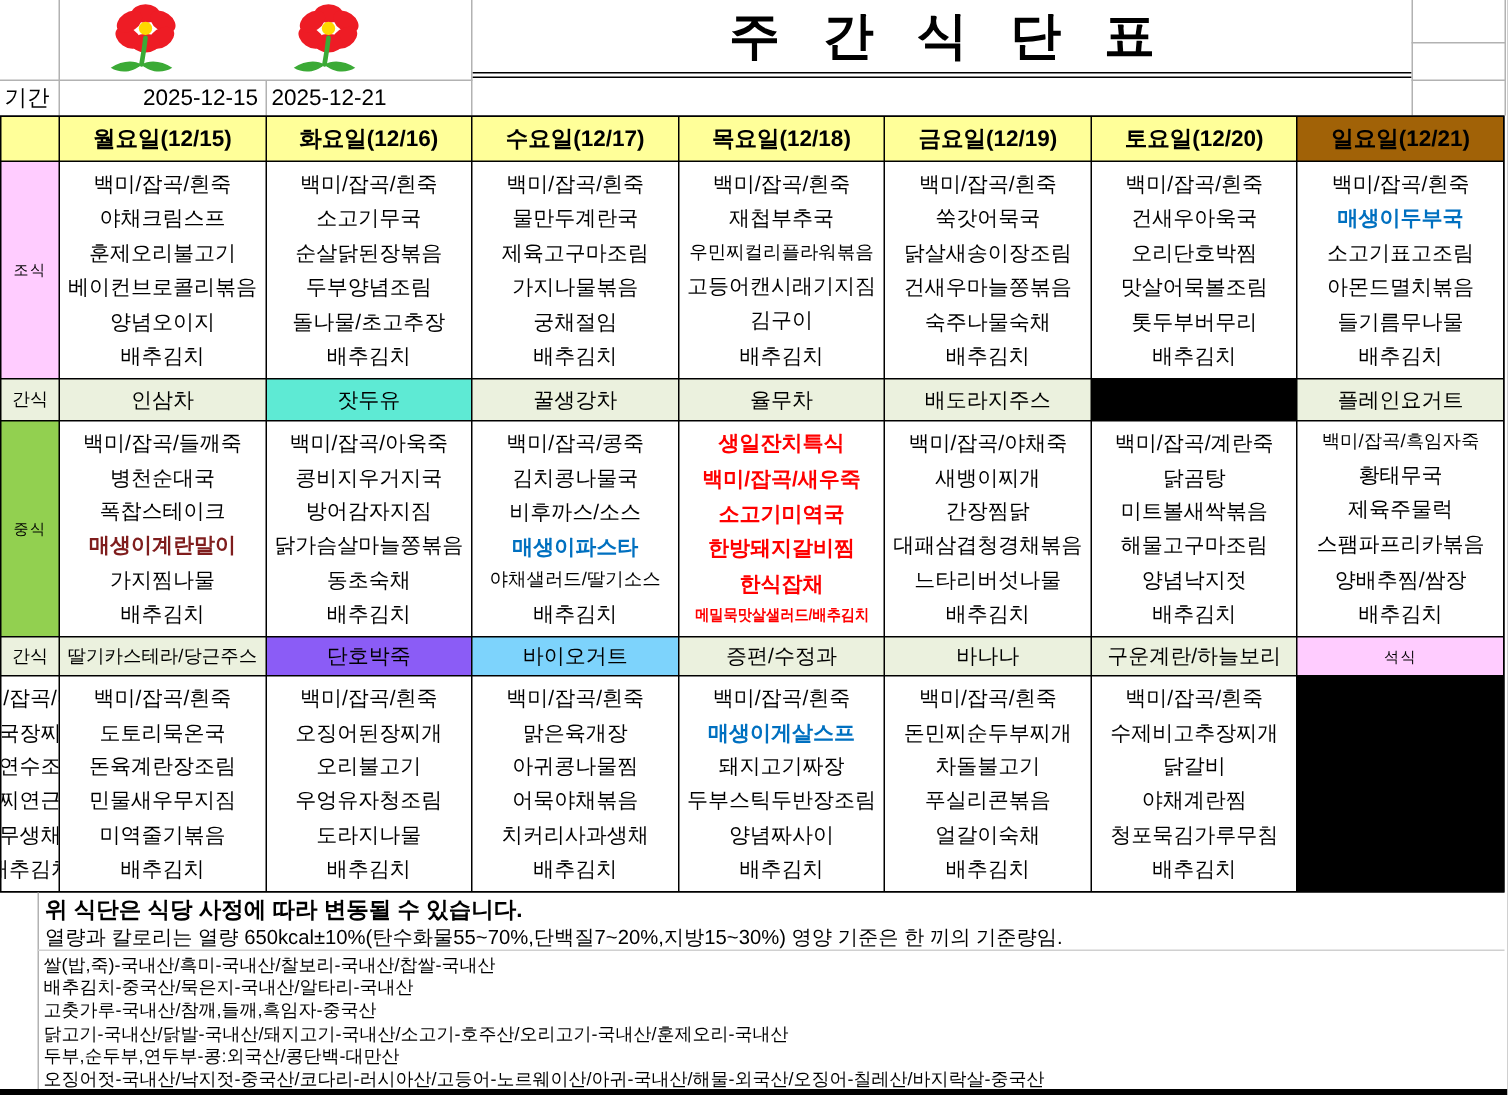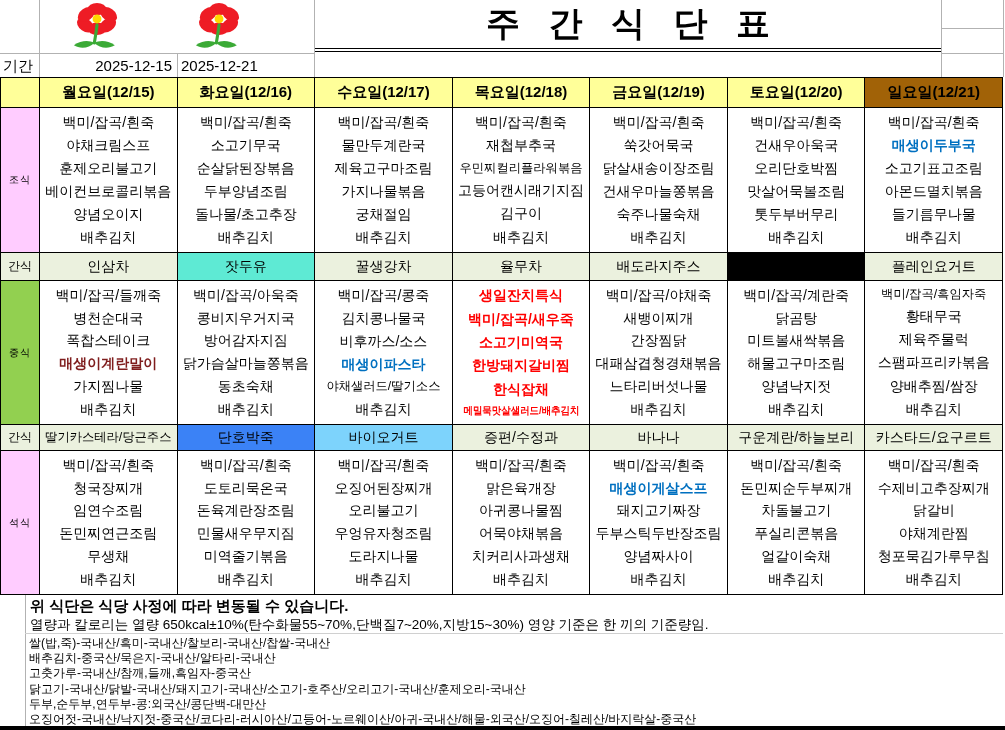--- a/index.html
+++ b/index.html
@@ -226,26 +226,25 @@
       <div class="cell meal">
         <div class="tight">백미/잡곡/흑임자죽</div>
         <div>황태무국</div>
         <div>제육주물럭</div>
         <div>스팸파프리카볶음</div>
         <div>양배추찜/쌈장</div>
         <div>배추김치</div>
       </div>
       <div class="cell row-label snack-label" style="background: rgb(235, 241, 222);">간식</div>
       <div class="cell snack tight" style="background: rgb(235, 241, 222);">딸기카스테라/당근주스</div>
-      <div class="cell snack" style="background: #3b82f6; font-family: Liberation Mono, monospace;">단호박죽</div>
+      <div class="cell snack" style="background: #8b5cf6; font-family: Liberation Mono, monospace;">단호박죽</div>
       <div class="cell snack" style="background: #7dd3fc;">바이오거트</div>
       <div class="cell snack" style="background: rgb(235, 241, 222);">증편/수정과</div>
       <div class="cell snack" style="background: rgb(235, 241, 222);">바나나</div>
       <div class="cell snack" style="background: rgb(235, 241, 222);">구운계란/하늘보리</div>
-      <div class="cell snack" style="background: rgb(235, 241, 222);">카스타드/요구르트</div>
       <div class="cell row-label" style="background: rgb(255, 204, 255);">석식</div>
       <div class="cell meal">
         <div>백미/잡곡/흰죽</div>
         <div>청국장찌개</div>
         <div>임연수조림</div>
         <div>돈민찌연근조림</div>
         <div>무생채</div>
         <div>배추김치</div>
       </div>
       <div class="cell meal">

